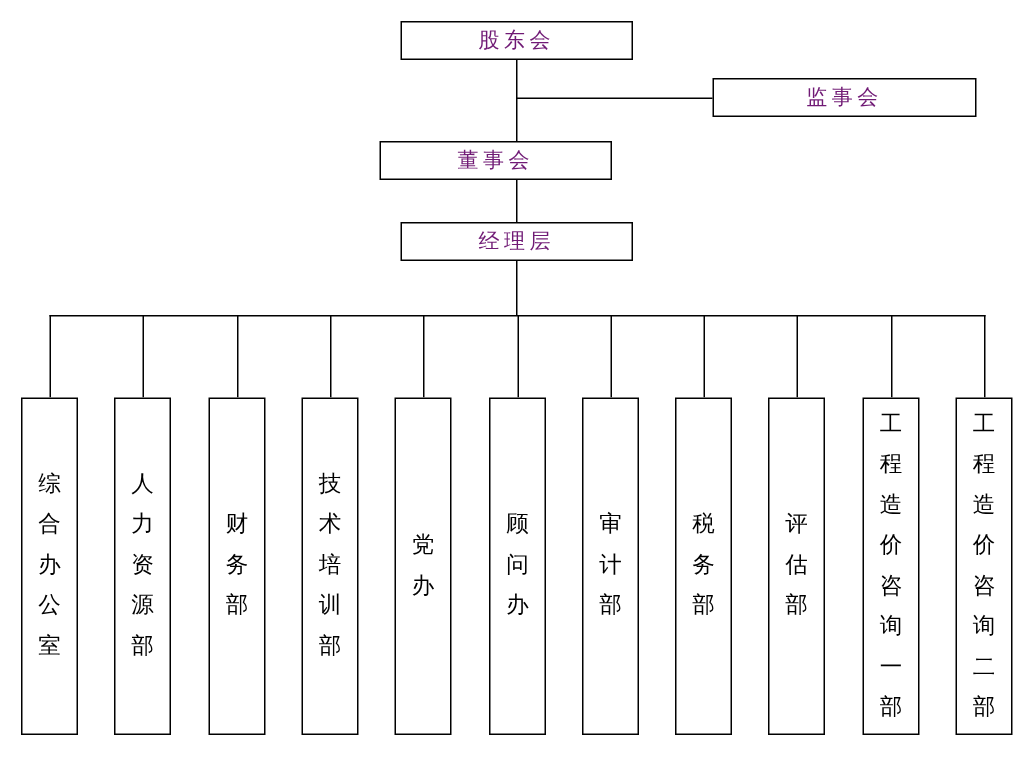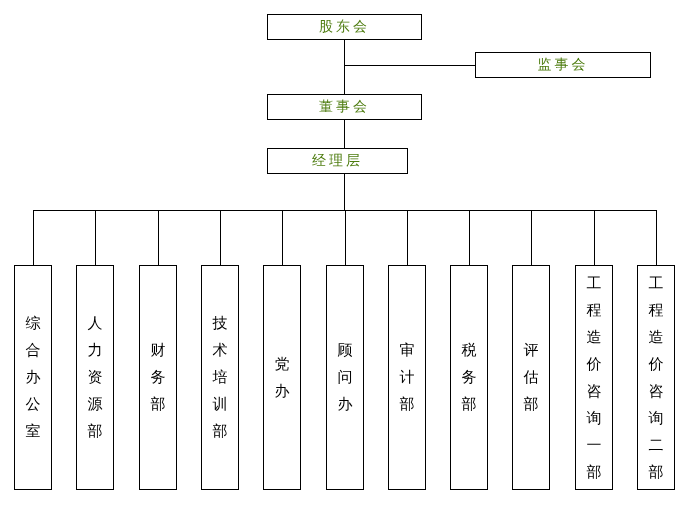--- a/index.html
+++ b/index.html
@@ -17,21 +17,21 @@
   }
   .node {
     position: absolute;
     border: 1px solid #000000;
     background: #ffffff;
     display: flex;
     align-items: center;
     justify-content: center;
     font-size: 14px;
     letter-spacing: 3px;
-    color: #4d7c0f;
+    color: #701a75;
     box-sizing: border-box;
   }
   .line {
     position: absolute;
     background: #000000;
   }
   .dept {
     position: absolute;
     top: 210px;
     width: 38px;
@@ -72,25 +72,25 @@
 <div class="canvas">
 
   <div class="node" style="left:267px; top:14px; width:155px; height:26px;">
     <span>股东会</span>
   </div>
 
   <div class="node" style="left:475px; top:52px; width:176px; height:26px;">
     <span>监事会</span>
   </div>
 
-  <div class="node" style="left:267px; top:94px; width:155px; height:26px;">
+  <div class="node" style="left:253px; top:94px; width:155px; height:26px;">
     <span>董事会</span>
   </div>
 
-  <div class="node" style="left:267px; top:148px; width:141px; height:26px;">
+  <div class="node" style="left:267px; top:148px; width:155px; height:26px;">
     <span>经理层</span>
   </div>
 
   <div class="line" style="left:344px; top:40px; width:1px; height:54px;"></div>
   <div class="line" style="left:344px; top:65px; width:131px; height:1px;"></div>
   <div class="line" style="left:344px; top:120px; width:1px; height:28px;"></div>
   <div class="line" style="left:344px; top:174px; width:1px; height:36px;"></div>
   <div class="line" style="left:33px; top:210px; width:624px; height:1px;"></div>
 
   <div class="dept" style="left:14px;">

